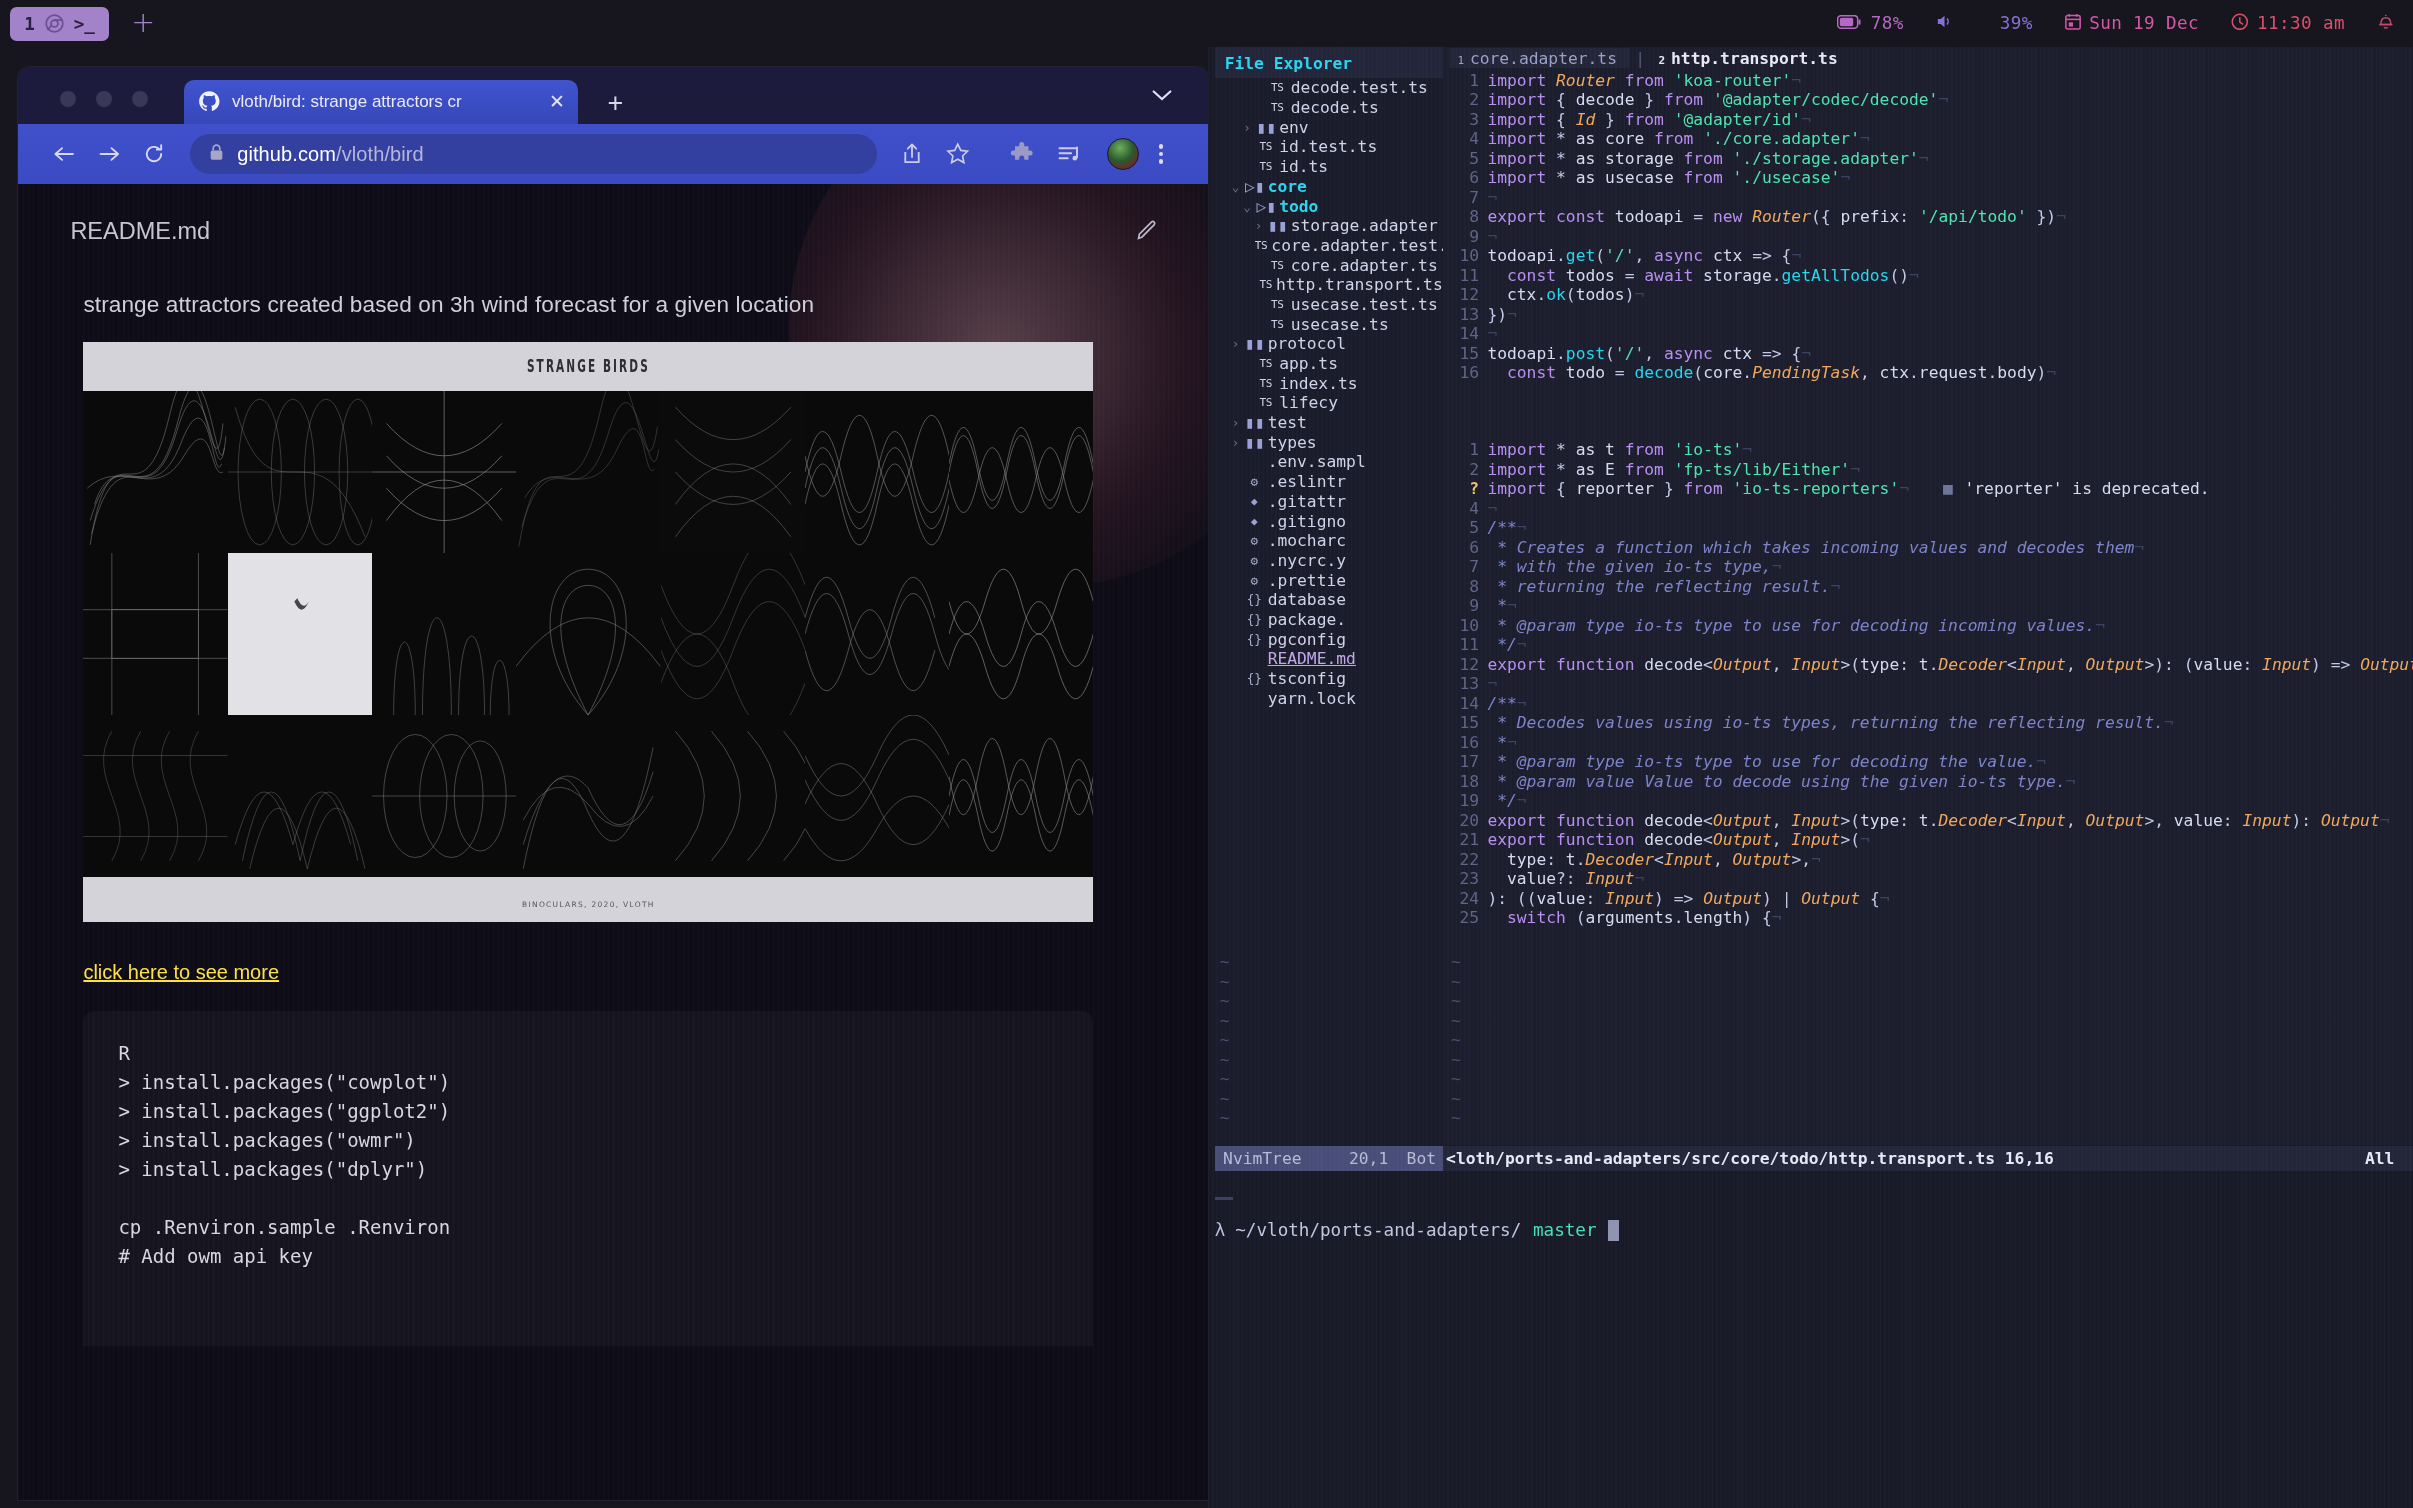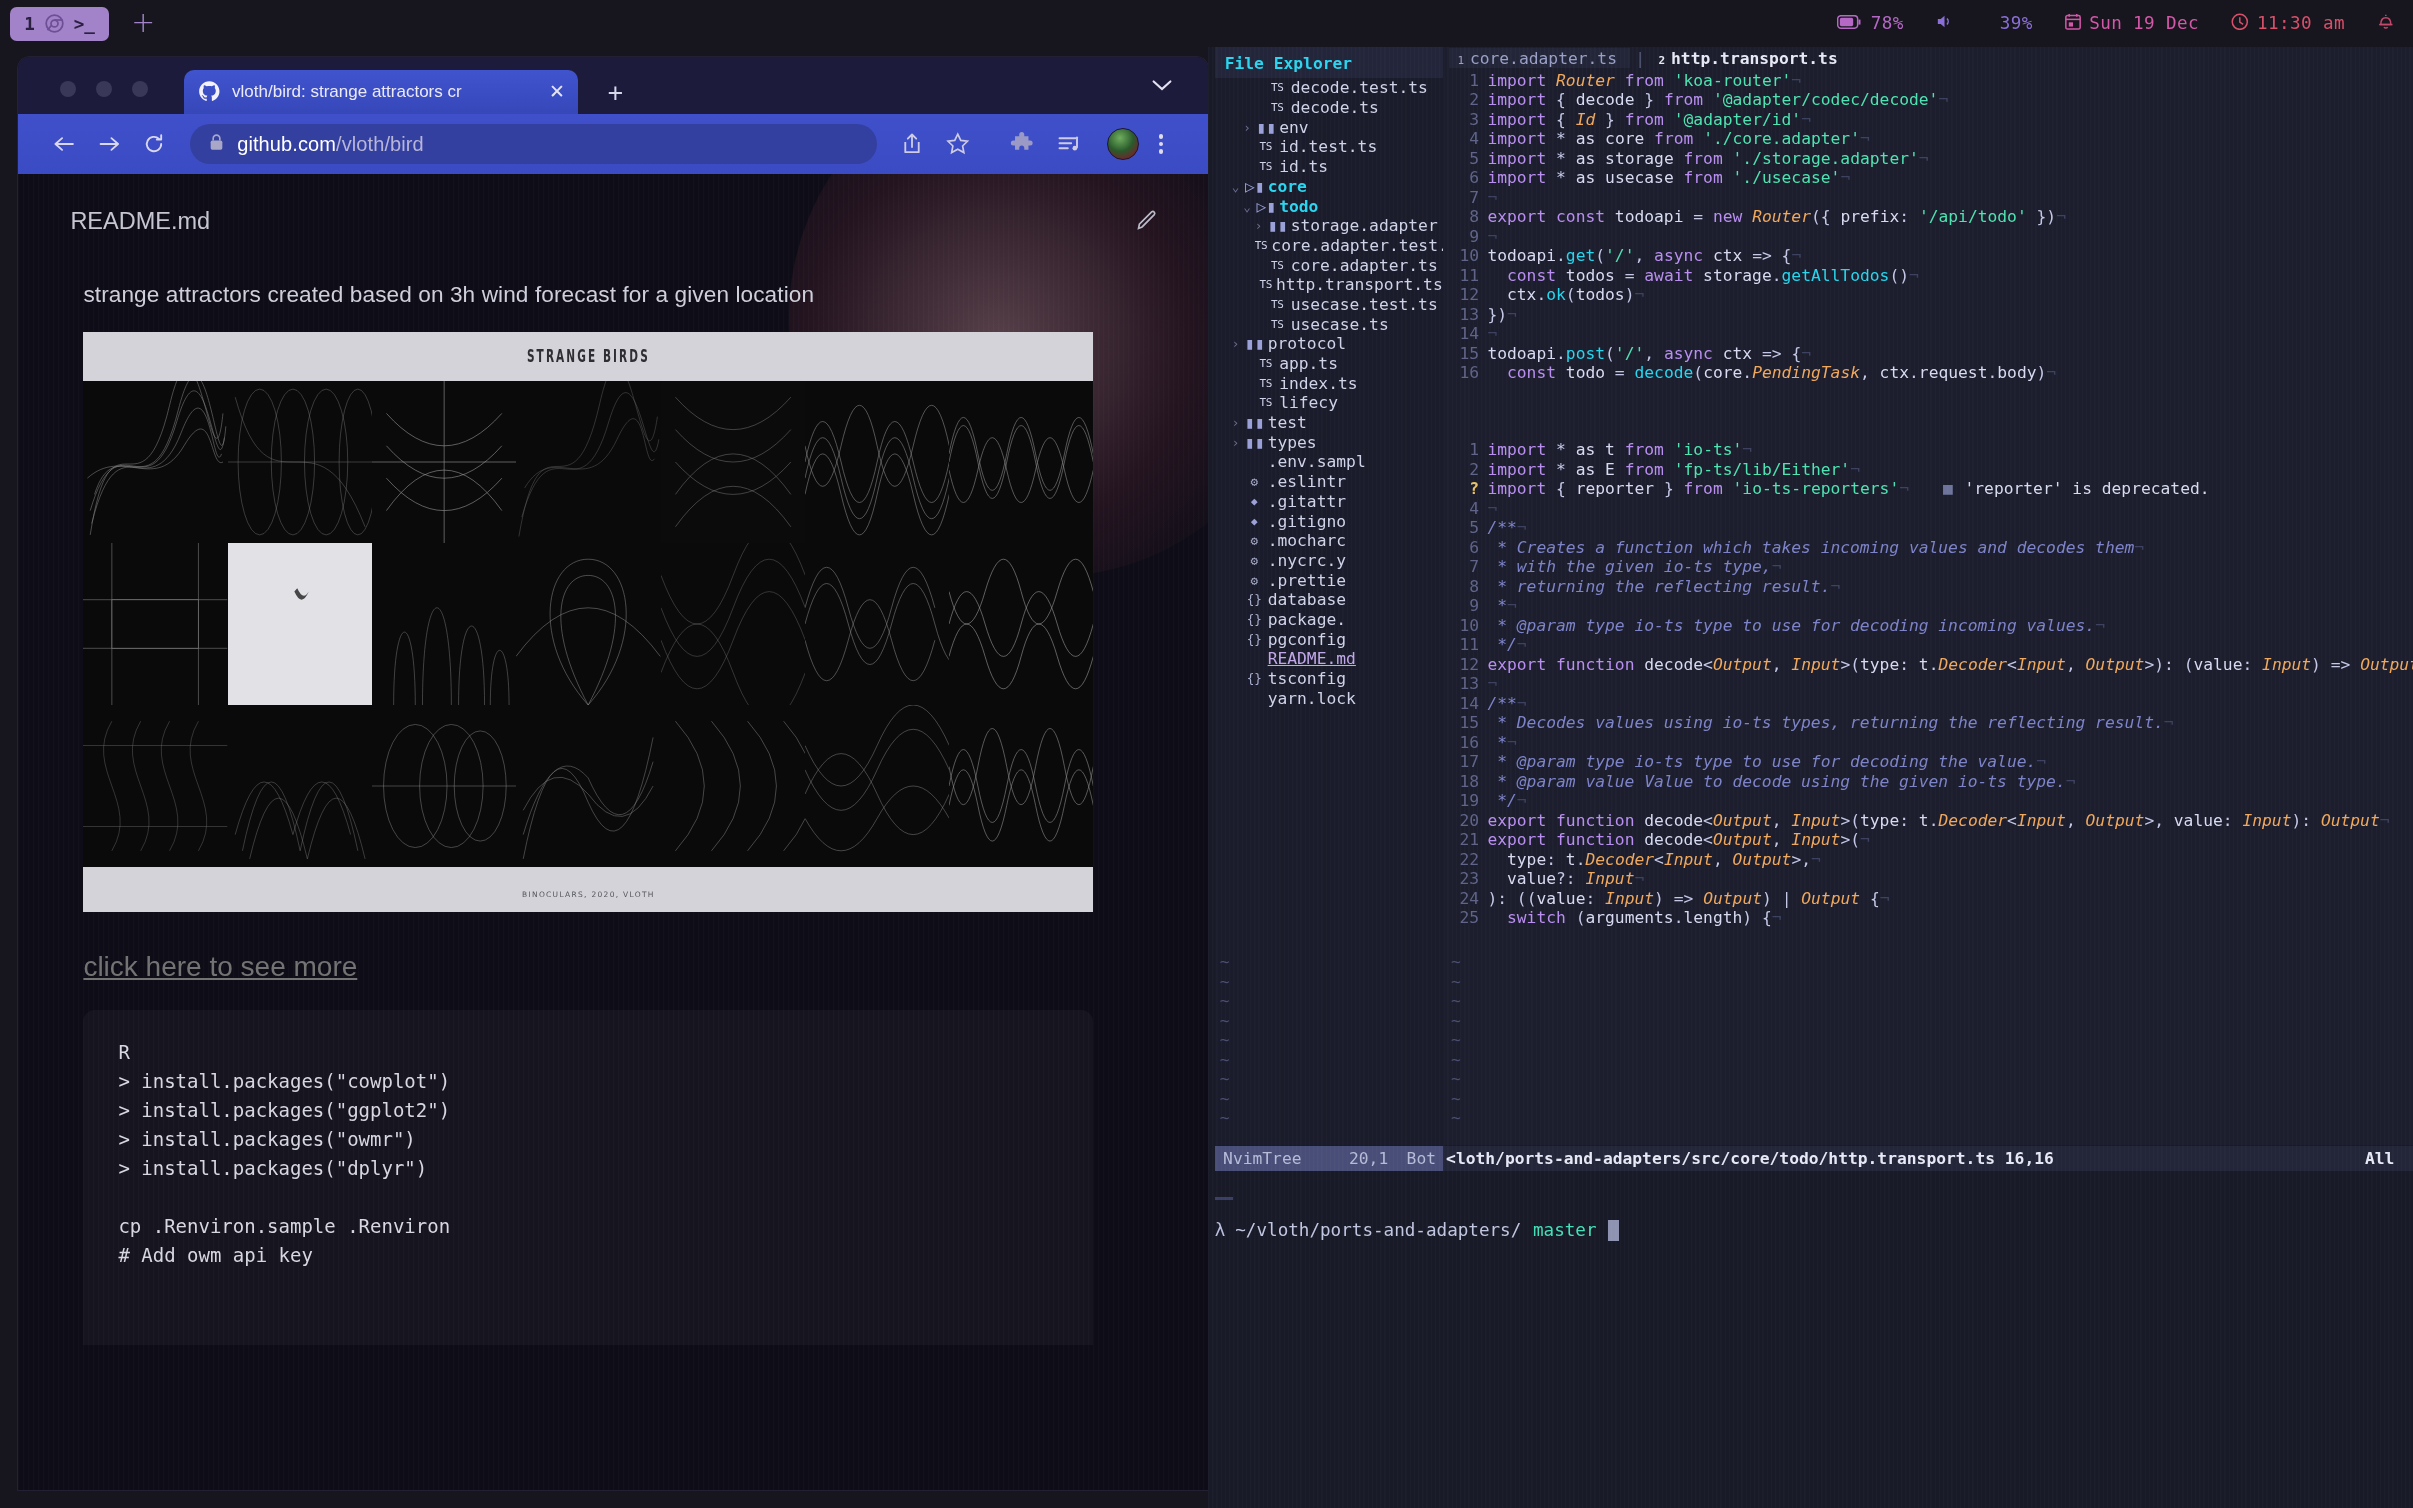--- a/index.html
+++ b/index.html
@@ -28,21 +28,21 @@
   #tray { margin-left:auto; display:flex; align-items:center; gap:0px; padding-right:15px;
           font-family:"DejaVu Sans Mono", monospace; font-size:17.6px; }
   .tray-item { display:flex; align-items:center; gap:8.4px; padding:0 16px; }
   .tray-item span.lbl { letter-spacing:0.4px; }
   .t-batt { color:#b568c4; } .t-vol { color:#8a6fd8;gap:47px; }
   .t-date { color:#d457a8; } .t-time { color:#d9506a; }
   .t-bell { color:#c4486a; padding-right:3.4px; }
 
   
   #browser {
-    position:absolute; left:18.4px; top:57px; width:1190px; height:1433px;
+    position:absolute; left:18.4px; top:67px; width:1190px; height:1433px;
     border-radius:11.7px 11.7px 0 0; overflow:hidden;
     background:#131018;
     box-shadow: 0 0 0 0.8px rgba(90,80,150,0.25);
   }
   #chrome-topstrip{
     position:absolute; left:0; top:0; width:1190px; height:57px;
     background:#1d1b3c;
   }
   .traffic { position:absolute; top:23.5px; left:42px; display:flex; gap:20px; }
   .traffic i { width:16px; height:16px; border-radius:50%; background:#3a3858; display:block; }
@@ -128,21 +128,21 @@
     font-family:"DejaVu Sans", sans-serif;
     font-size:7.5px; letter-spacing:1.3px; color:#55555c;
   }
   #grid {
     position:absolute; left:0; top:49px; width:1010px; height:486px;
     display:grid; grid-template-columns: repeat(7, 1fr); grid-template-rows: repeat(3, 1fr);
   }
   #grid .cell { position:relative; overflow:hidden; background:#0a0a0a; }
   #grid .cell svg { display:block; width:100%; height:100%; }
   #more-link {
-    display:inline-block; margin:39px 0 0 65px; color:#737373; font-size:28px;
+    display:inline-block; margin:39px 0 0 65px; color:#fde047; font-size:20px;
   }
   #setup-h { margin:49px 0 0 65px; color:#d7d7e2; font-size:27px; font-weight:bold; }
   #code {
     margin:27px 0 0 65px; width:1010px; min-height:335px; border-radius:11.7px 11.7px 0 0;
     background:rgba(255,255,255,0.035);
     padding:28.5px 34px 34px 35px;
     font-family:"DejaVu Sans Mono", monospace; font-size:19px; color:#d7d7e2; line-height:1.53;
     white-space:pre;
   }
 

